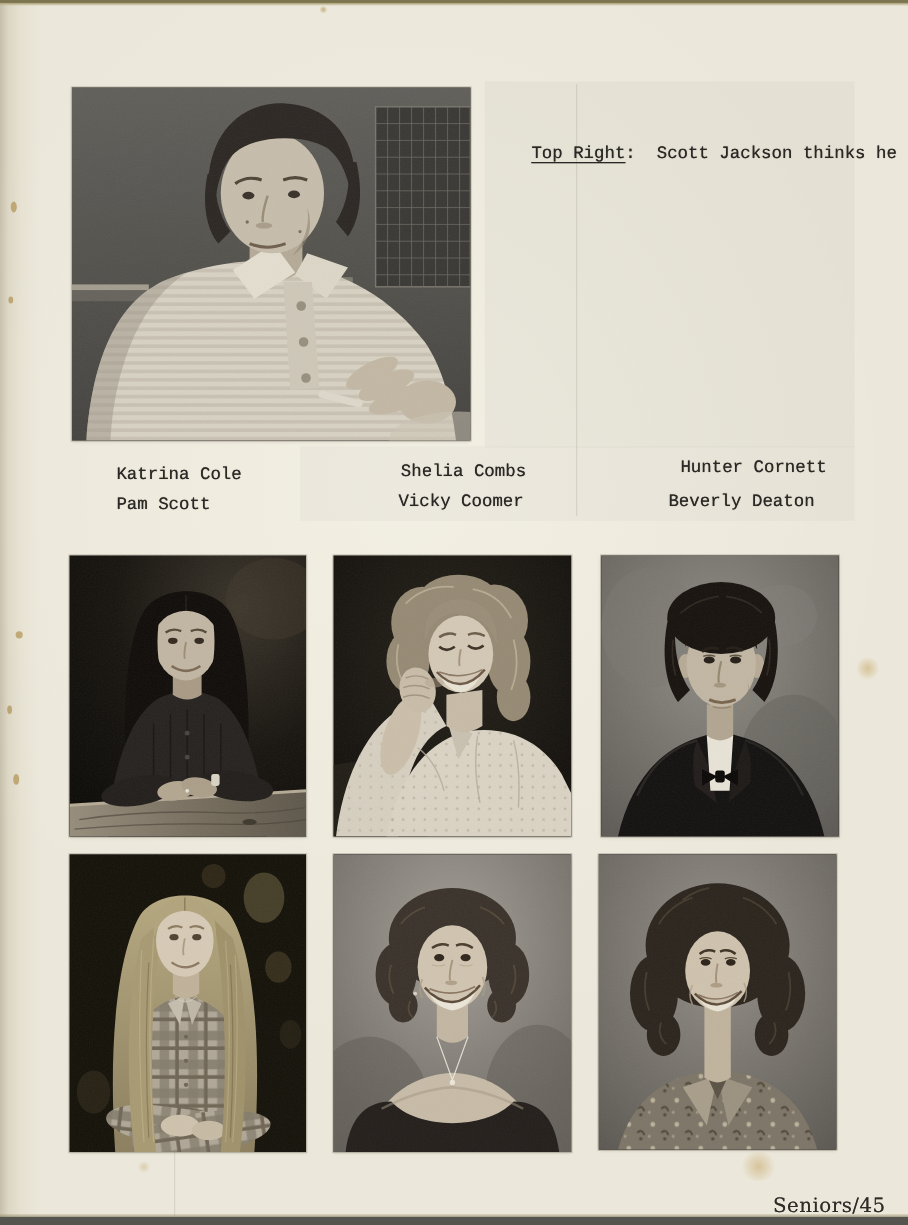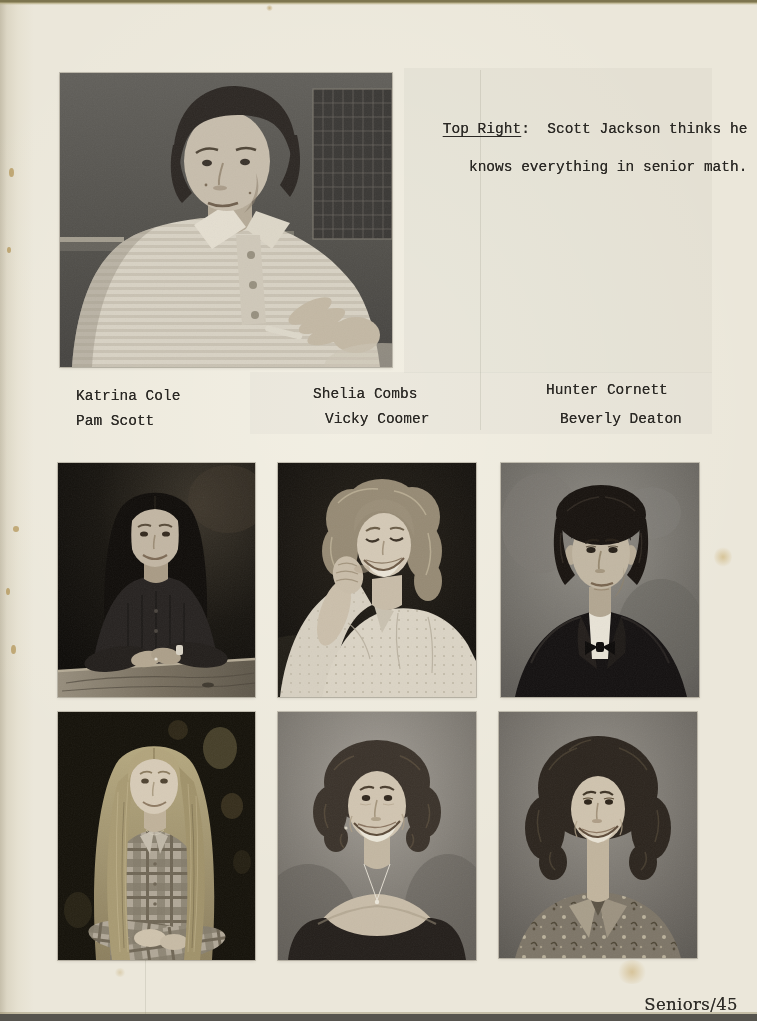--- a/index.html
+++ b/index.html
@@ -39,27 +39,27 @@
   .p-top{left:60px;top:73px;width:332px;height:294px;}
   .r1c1{left:58px;top:463px;width:197px;height:234px;}
   .r1c2{left:278px;top:463px;width:198px;height:234px;}
   .r1c3{left:501px;top:463px;width:198px;height:234px;}
   .r2c1{left:58px;top:712px;width:197px;height:248px;}
   .r2c2{left:278px;top:712px;width:198px;height:248px;}
   .r2c3{left:499px;top:712px;width:198px;height:246px;}
 
   .tw{font-family:"Liberation Mono","DejaVu Sans Mono",monospace;font-size:14.5px;color:#2a2824;
       text-shadow:0 0 .6px rgba(42,40,36,.85);white-space:pre;}
-  .caption{position:absolute;left:408px;top:101px;line-height:19px;text-align:right;}
+  .caption{position:absolute;left:408px;top:101px;line-height:19px;}
   .caption .lead{text-decoration:underline;text-underline-offset:3px;}
   .caption .line2{display:block;padding-left:26px;}
-  .name{position:absolute;}
+  .name{position:absolute;margin-left:21px;}
   .n-c1r1{left:76px;top:388px}  .n-c1r2{left:76px;top:413px}
-  .n-c2r1{left:313px;top:386px} .n-c2r2{left:325px;top:411px}
-  .n-c3r1{left:546px;top:382px} .n-c3r2{left:560px;top:411px}
+  .n-c2r1{left:313px;top:386px} .n-c2r2{left:311px;top:411px}
+  .n-c3r1{left:546px;top:382px} .n-c3r2{left:536px;top:411px}
   .folio{position:absolute;right:19px;top:995px;font-family:"DejaVu Serif","Liberation Serif",serif;
       font-size:16.5px;color:#2e2c27;letter-spacing:.4px;text-shadow:0 0 .5px rgba(46,44,39,.7);}
 </style>
 </head>
 <body>
 
 <div class="page">
   <div class="edge-top"></div>
   <div class="shade-caption"></div>
   <div class="shade-names"></div>
@@ -129,21 +129,20 @@
         <ellipse cx="296" cy="262" rx="24" ry="18"></ellipse>
       </g>
       <rect x="206" y="252" width="38" height="6" rx="3" fill="#ddd8ca" transform="rotate(14 206 252)"></rect>
       <ellipse cx="322" cy="294" rx="58" ry="24" fill="#ccc5b5" opacity="0.55"></ellipse>
       <rect width="332" height="294" filter="url(#sjN)" opacity="0.07"></rect>
     </svg>
   </figure>
 
   <div class="caption tw">
     <span class="lead">Top Right</span><span>:  Scott Jackson thinks he</span>
-    <span class="line2">knows everything in senior math.</span>
   </div>
 
   <span class="tw name n-c1r1">Katrina Cole</span>
   <span class="tw name n-c1r2">Pam Scott</span>
   <span class="tw name n-c2r1">Shelia Combs</span>
   <span class="tw name n-c2r2">Vicky Coomer</span>
   <span class="tw name n-c3r1">Hunter Cornett</span>
   <span class="tw name n-c3r2">Beverly Deaton</span>
 
   <figure class="photo r1c1" style="margin:0" aria-label="Portrait of Katrina Cole">

